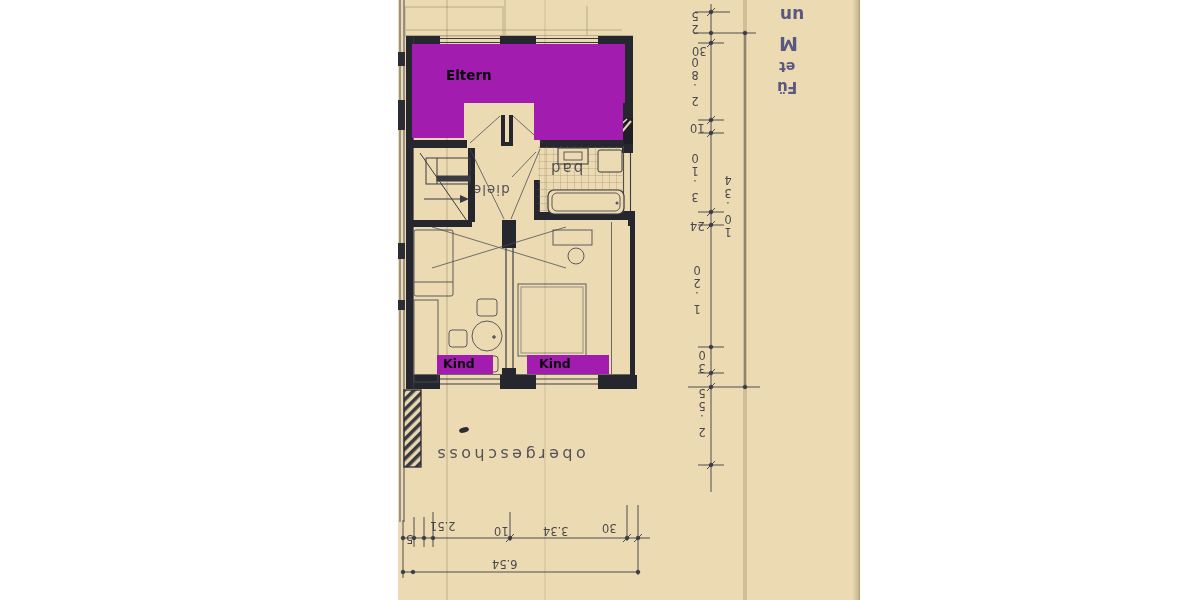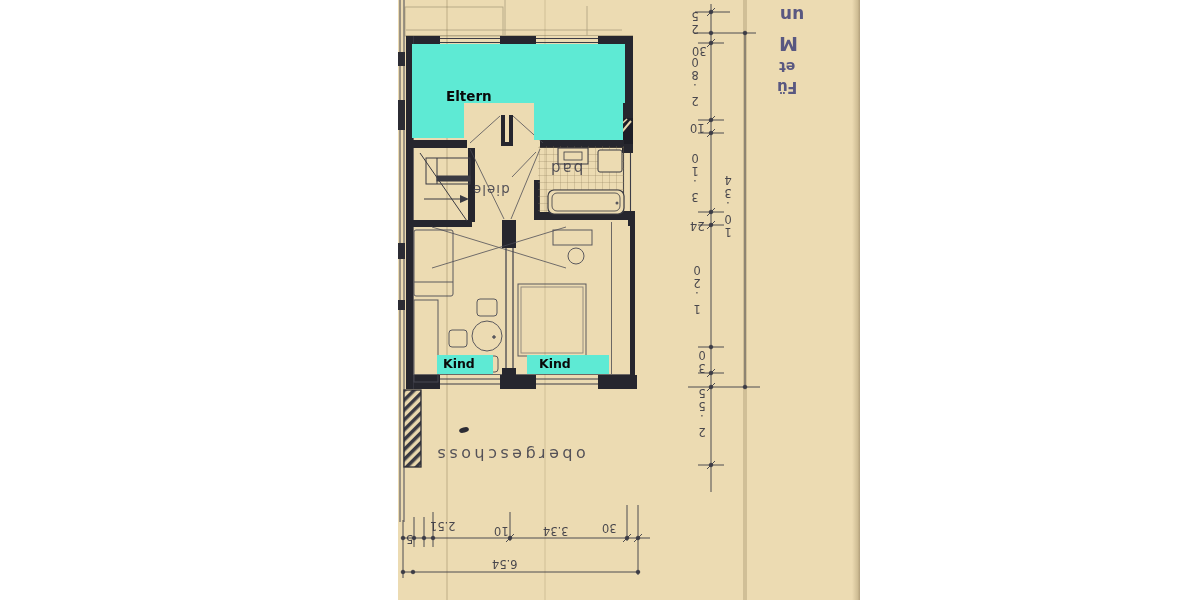--- a/index.html
+++ b/index.html
@@ -11,21 +11,21 @@
   .crease{position:absolute;top:0;height:600px;width:2px;background:rgba(110,92,55,0.18);}
   .edge-shade{position:absolute;top:0;height:600px;width:8px;left:852px;
         background:linear-gradient(90deg,rgba(0,0,0,0) 0%,rgba(120,100,60,.25) 70%,rgba(90,70,40,.4) 100%);}
   .margin{position:absolute;top:0;height:600px;background:#ffffff;}
   svg{position:absolute;left:0;top:0;}
   .lbl{position:absolute;color:#2d2d38;line-height:1;}
   .rot{transform:rotate(180deg);}
   .vdim{writing-mode:vertical-rl;text-orientation:upright;transform:rotate(180deg);letter-spacing:-1px;}
   .dim{font-size:11.5px;color:#33333f;opacity:.88;font-weight:500;}
   .room-name{font-weight:bold;color:#0a0a0a;}
-  .redact{position:absolute;background:#5eead4;}
+  .redact{position:absolute;background:#a21caf;}
   .plan-text{color:#3a3a48;opacity:.85;}
   .blue-note{color:#4d4d7d;font-weight:600;opacity:.92;}
 </style>
 </head>
 <body>
 
 <div class="canvas">
 
   <div class="paper"></div>
   <div class="crease" style="left:446px;"></div>
@@ -249,21 +249,21 @@
       <circle cx="403" cy="572" r="1.8"></circle>
         <circle cx="413" cy="572" r="1.8"></circle>
         <circle cx="638" cy="572" r="1.8"></circle>
     </g>
   </svg>
 
   <div class="redact" style="left:412px;top:44px;width:213px;height:59px;"></div>
   <div class="redact" style="left:412px;top:99px;width:52px;height:39px;"></div>
   <div class="redact" style="left:534px;top:99px;width:89px;height:41px;"></div>
 
-  <span class="lbl room-name" style="left:446px;top:69px;font-size:13.5px;margin-top:21px;">Eltern</span>
+  <span class="lbl room-name" style="left:446px;top:69px;font-size:13.5px;">Eltern</span>
   <span class="lbl room-name redact" style="left:437px;top:355px;width:56px;height:19px;font-size:12.5px;padding:3px 0 0 6px;box-sizing:border-box;">Kind</span>
   <span class="lbl room-name redact" style="left:527px;top:355px;width:82px;height:19px;font-size:12.5px;padding:3px 0 0 12px;box-sizing:border-box;">Kind</span>
 
   <span class="lbl rot plan-text" style="left:549px;top:160px;font-size:15px;letter-spacing:2px;">bad</span>
   <span class="lbl rot plan-text" style="left:472px;top:182px;font-size:13.5px;letter-spacing:1px;">diele</span>
   <span class="lbl rot plan-text" style="left:434px;top:446px;font-size:16px;letter-spacing:3.5px;">obergeschoss</span>
 
   <span class="lbl dim vdim" style="left:690px;top:6px;height:30px;">25</span>
   <span class="lbl dim rot" style="left:692px;top:44px;">30</span>
   <span class="lbl dim vdim" style="left:690px;top:56px;height:52px;">2.80</span>

